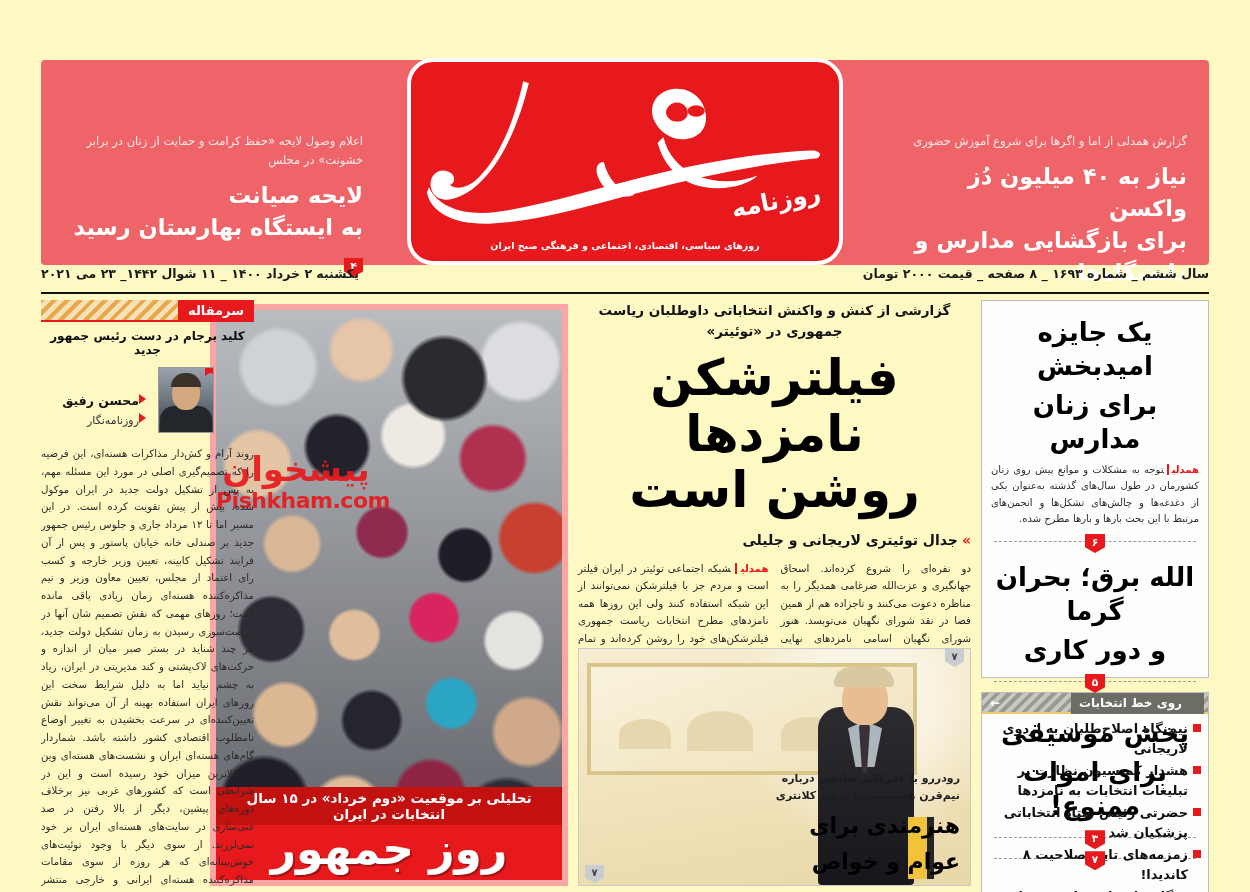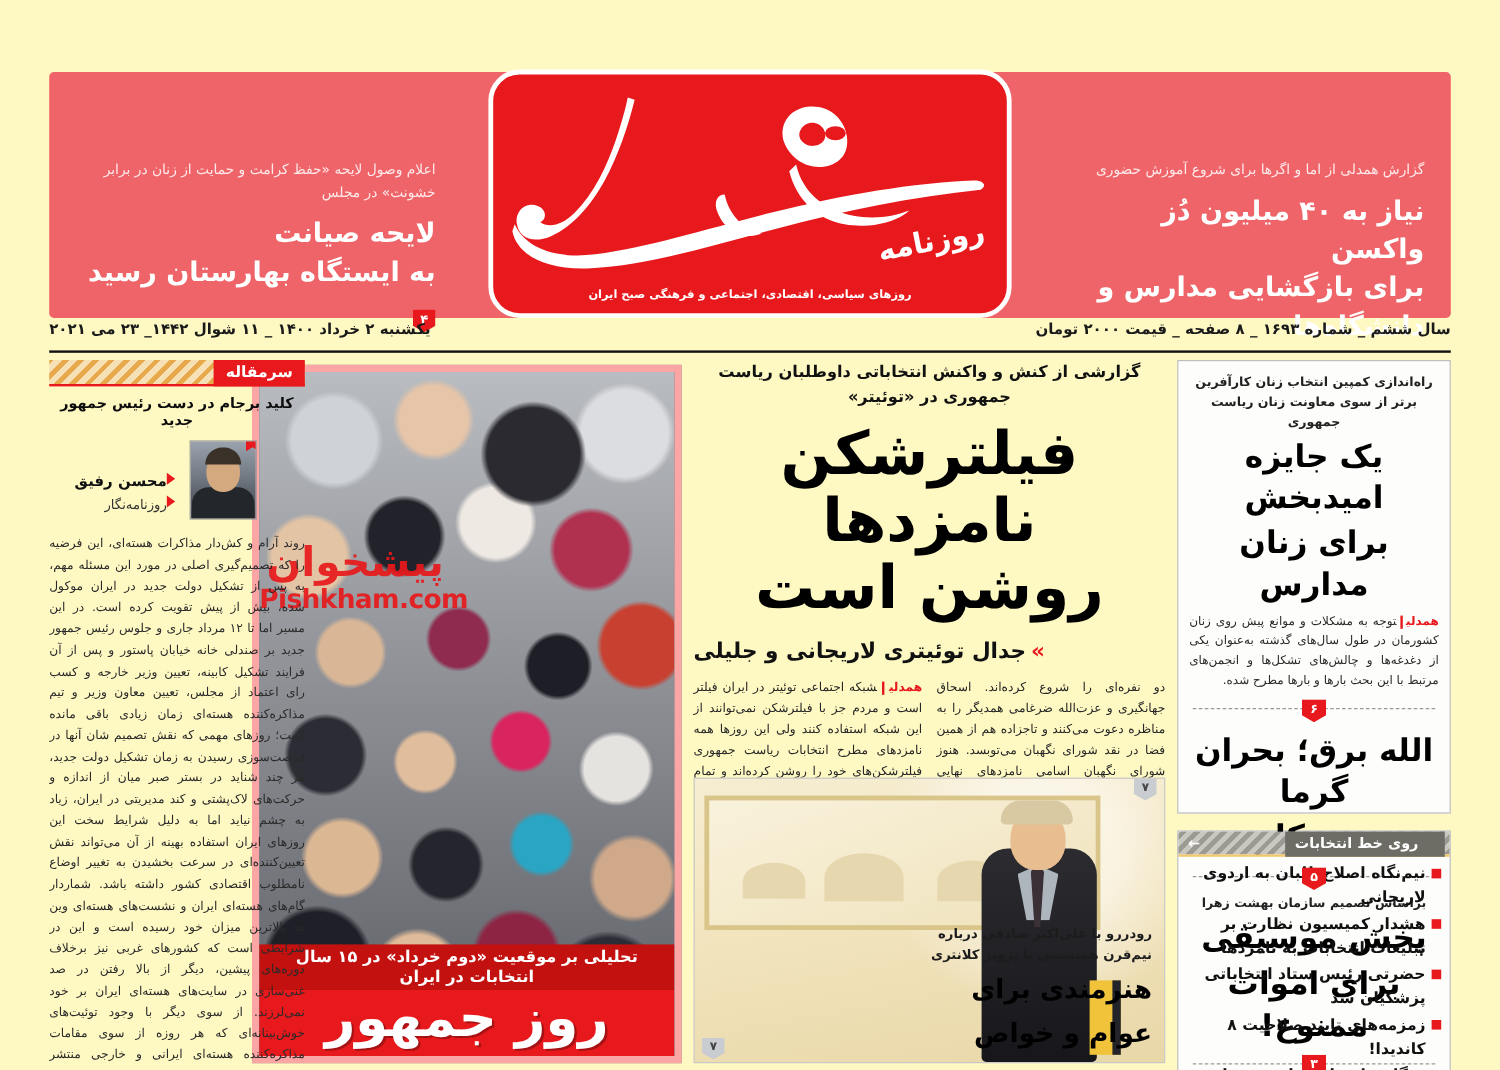--- a/index.html
+++ b/index.html
@@ -293,24 +293,24 @@
   .main-headline {
     font-size: 50px;
     line-height: 1.12;
     font-weight: bold;
     color: #000;
     text-align: center;
     letter-spacing: -1.8px;
   }
   .main-subline {
     margin-top: 14px;
-    font-size: 18px;
+    font-size: 14px;
     font-weight: bold;
     color: #111;
-    text-align: left;
+    text-align: right;
   }
   .main-subline .chev { color: #e8191c; margin-left: 4px; }
 
   .main-cols {
     margin-top: 12px;
     display: flex;
     gap: 12px;
     direction: rtl;
   }
   .main-col {
@@ -699,21 +699,20 @@
   </div>
   <div class="folio-rule"></div>
 
   <div class="body-area">
 
     <div class="col-briefs">
 
       <div class="briefs-box">
 
         <div class="brief">
-          <div class="brief-kicker">راه‌اندازی کمپین انتخاب زنان کارآفرین برتر از سوی معاونت زنان ریاست جمهوری</div>
           <div class="brief-title">یک جایزه امیدبخش</div>
           <div class="brief-title">برای زنان مدارس</div>
           <div class="brief-body"><span class="brief-lead">همدلی</span><span>توجه به مشکلات و موانع پیش روی زنان کشورمان در طول سال‌های گذشته به‌عنوان یکی از دغدغه‌ها و چالش‌های تشکل‌ها و انجمن‌های مرتبط با این بحث بارها و بارها مطرح شده.</span></div>
         </div>
 
         <div class="brief-sep">
           <div class="pagetag">۶</div>
         </div>
 
         <div class="brief">

